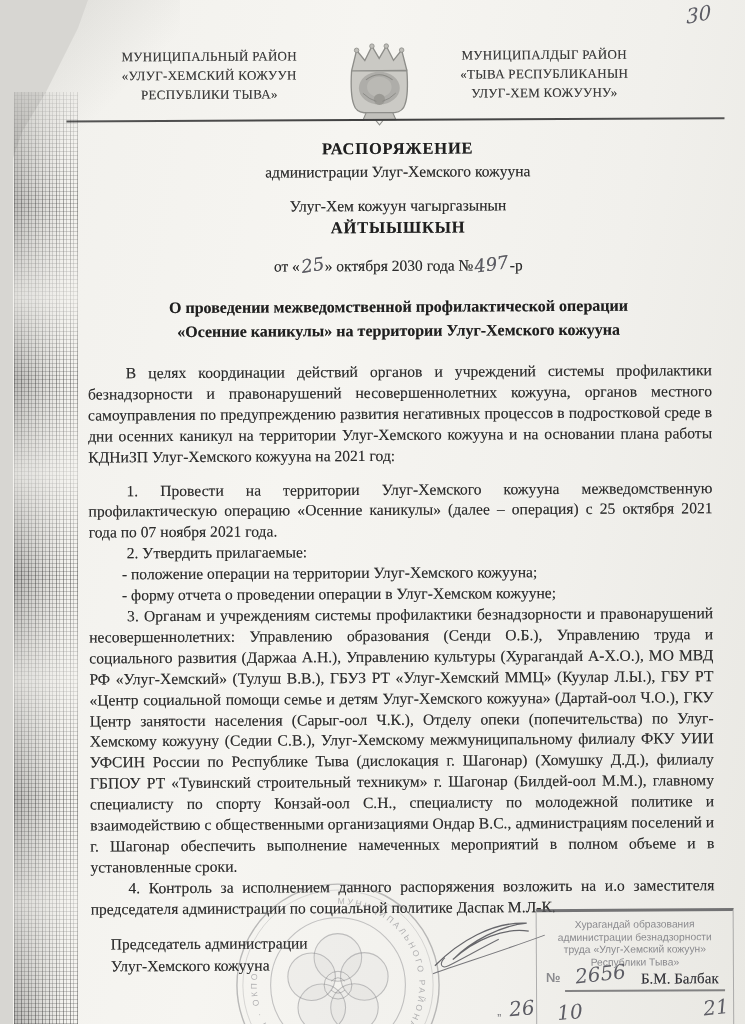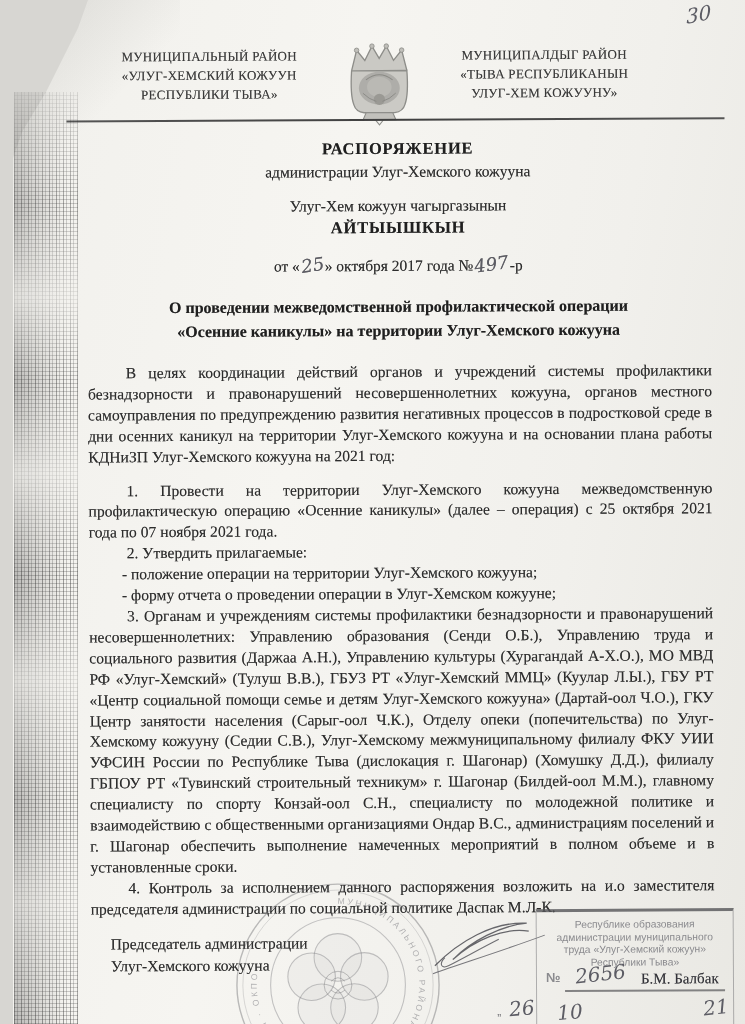--- a/index.html
+++ b/index.html
@@ -128,21 +128,21 @@
     </div>
 
     <div class="header-rule"></div>
 
     <div class="center-line t-bold" style="top:139px;">РАСПОРЯЖЕНИЕ</div>
     <div class="center-line t-reg" style="top:163px;">администрации Улуг-Хемского кожууна</div>
     <div class="center-line t-reg" style="top:197px;">Улуг-Хем кожуун чагыргазынын</div>
     <div class="center-line t-bold" style="top:218px;">АЙТЫЫШКЫН</div>
 
     <div class="center-line date-line" style="top:254px;">
-      <span>от «</span><span class="hand">25</span><span>» октября 2017 года №</span><span class="hand">497</span><span>-р</span>
+      <span>от «</span><span class="hand">25</span><span>» октября 2030 года №</span><span class="hand">497</span><span>-р</span>
     </div>
 
     <div class="doc-title">
       <div>О проведении межведомственной профилактической операции</div>
       <div>«Осенние каникулы» на территории Улуг-Хемского кожууна</div>
     </div>
 
     <div class="doc-body">
       <p>В целях координации действий органов и учреждений системы профилактики безнадзорности и правонарушений несовершеннолетних кожууна, органов местного самоуправления по предупреждению развития негативных процессов в подростковой среде в дни осенних каникул на территории Улуг-Хемского кожууна и на основании плана работы КДНиЗП Улуг-Хемского кожууна на 2021 год:</p>
       <p class="gap">1. Провести на территории Улуг-Хемского кожууна межведомственную профилактическую операцию «Осенние каникулы» (далее – операция) с 25 октября 2021 года по 07 ноября 2021 года.</p>
@@ -180,22 +180,22 @@
     <svg class="squiggle" width="118" height="66" viewBox="0 0 118 66">
       <path d="M4,52 C28,28 62,8 96,10 C70,12 40,28 22,46 C44,26 74,14 98,18" fill="none" stroke="#4f4f55" stroke-width="1.3" opacity="0.85"></path>
       <path d="M14,44 C8,50 10,56 18,52 C30,46 52,34 68,26" fill="none" stroke="#4f4f55" stroke-width="1.1" opacity="0.8"></path>
       <path d="M2,60 C30,50 70,38 114,22" fill="none" stroke="#4f4f55" stroke-width="1" opacity="0.75"></path>
     </svg>
 
     <div class="sig-name">Б.М. Балбак</div>
 
     <div class="stamp-box">
       <div class="stamp-lines">
-        <div>Республике образования</div>
-        <div>администрации муниципального</div>
+        <div>Хурагандай образования</div>
+        <div>администрации безнадзорности</div>
         <div>труда «Улуг-Хемский кожуун»</div>
         <div>Республики Тыва»</div>
       </div>
       <div class="stamp-no-label">№</div>
       <div class="stamp-no-line"></div>
       <div class="stamp-no-value hand">2656</div>
       <div class="stamp-quote">„</div>
       <div class="stamp-day hand">26</div>
       <div class="stamp-month hand">10</div>
       <div class="stamp-year hand">21</div>

